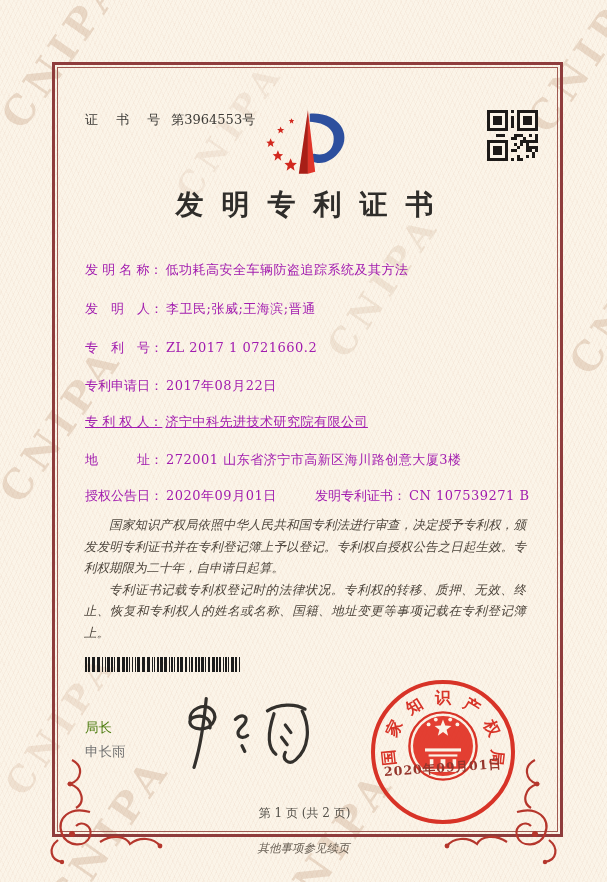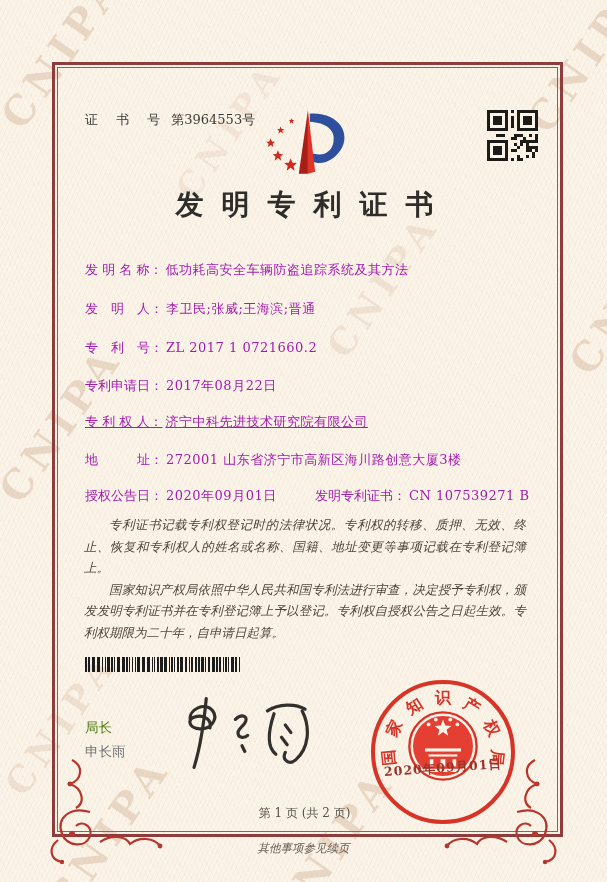--- a/index.html
+++ b/index.html
@@ -180,22 +180,22 @@
     <span class="rl">地　　　址：</span><span class="rv">272001 山东省济宁市高新区海川路创意大厦3楼</span>
   </div>
   <div class="row" style="top:487px;">
     <span class="rl">授权公告日：</span><span class="rv">2020年09月01日</span>
     <span class="grant2">
       <span class="rl">发明专利证书：</span><span class="rv">CN 107539271 B</span>
     </span>
   </div>
 
   <div class="paras">
+    <p>国家知识产权局依照中华人民共和国专利法进行审查，决定授予专利权，颁发发明专利证书并在专利登记簿上予以登记。专利权自授权公告之日起生效。专利权期限为二十年，自申请日起算。</p>
     <p>专利证书记载专利权登记时的法律状况。专利权的转移、质押、无效、终止、恢复和专利权人的姓名或名称、国籍、地址变更等事项记载在专利登记簿上。</p>
-    <p>国家知识产权局依照中华人民共和国专利法进行审查，决定授予专利权，颁发发明专利证书并在专利登记簿上予以登记。专利权自授权公告之日起生效。专利权期限为二十年，自申请日起算。</p>
   </div>
 
   <div class="barcode">
     <svg id="barcode-svg" width="160" height="15" viewBox="0 0 160 15">
         <rect x="0" y="0" width="2" height="15" fill="#1c1c1c"></rect>
         <rect x="3" y="0" width="2" height="15" fill="#1c1c1c"></rect>
         <rect x="7" y="0" width="3" height="15" fill="#1c1c1c"></rect>
         <rect x="12" y="0" width="3" height="15" fill="#1c1c1c"></rect>
         <rect x="17" y="0" width="1" height="15" fill="#1c1c1c"></rect>
         <rect x="20" y="0" width="1" height="15" fill="#1c1c1c"></rect>

